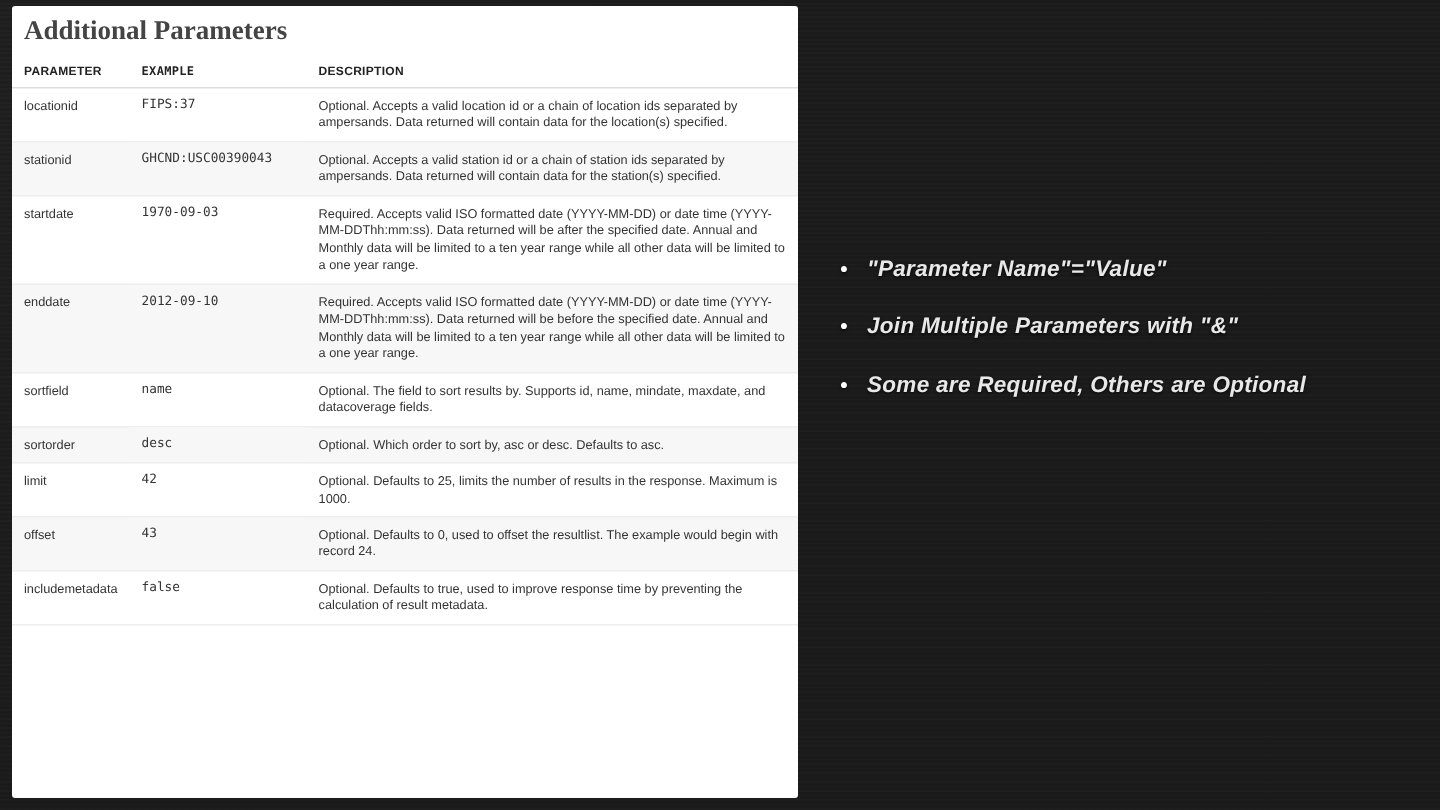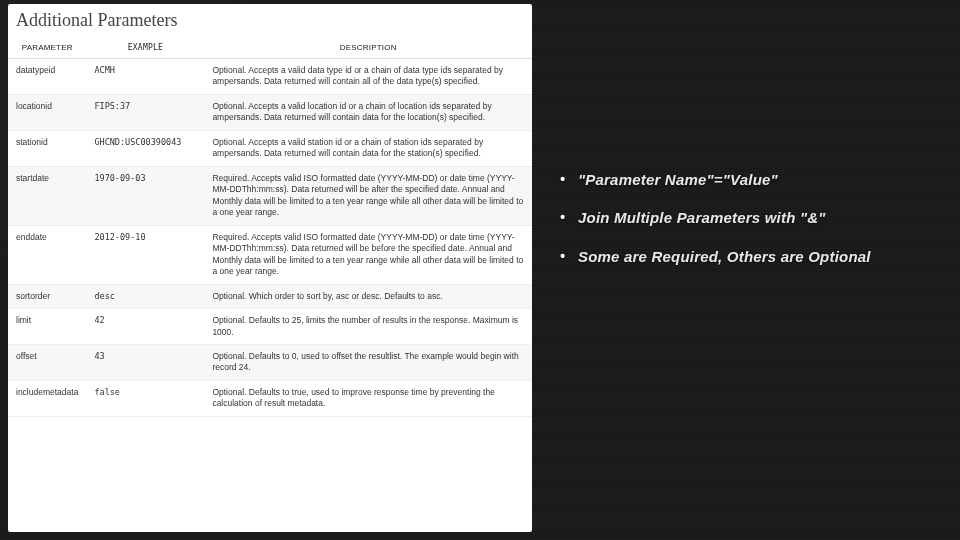--- a/index.html
+++ b/index.html
@@ -21,33 +21,33 @@
     background: #fff;
     width: 100%;
     height: 100%;
     position: relative;
     overflow: hidden;
     border-radius: 2px;
   }
   .doc-title {
     font-family: Georgia, "Times New Roman", serif;
     font-size: 18px;
-    font-weight: 400;
+    font-weight: 700;
     color: #444;
     padding: 6px 8px 6px 8px;
   }
   table.params {
     width: 100%;
     border-collapse: collapse;
     font-size: 8.5px;
     color: #333;
   }
   table.params th {
-    text-align: center;
-    font-weight: 400;
+    text-align: left;
+    font-weight: 700;
     font-size: 8px;
     color: #222;
     padding: 6px 8px;
     border-bottom: 1px solid #ddd;
     letter-spacing: 0.2px;
   }
   table.params td {
     padding: 6px 8px;
     border-bottom: 1px solid #eee;
     vertical-align: top;
@@ -99,43 +99,43 @@
     <table class="params">
       <thead>
         <tr>
           <th class="col-param">PARAMETER</th>
           <th class="col-example">EXAMPLE</th>
           <th class="col-desc">DESCRIPTION</th>
         </tr>
       </thead>
       <tbody id="param-rows">
           <tr>
-            <td class="col-param">datatypeid</td>
-            <td class="col-example">ACMH</td>
-            <td class="col-desc">Optional. Accepts a valid data type id or a chain of data type ids separated by ampersands. Data returned will contain all of the data type(s) specified.</td>
-          </tr>
-          <tr>
             <td class="col-param">locationid</td>
             <td class="col-example">FIPS:37</td>
             <td class="col-desc">Optional. Accepts a valid location id or a chain of location ids separated by ampersands. Data returned will contain data for the location(s) specified.</td>
           </tr>
           <tr>
             <td class="col-param">stationid</td>
             <td class="col-example">GHCND:USC00390043</td>
             <td class="col-desc">Optional. Accepts a valid station id or a chain of station ids separated by ampersands. Data returned will contain data for the station(s) specified.</td>
           </tr>
           <tr>
             <td class="col-param">startdate</td>
             <td class="col-example">1970-09-03</td>
             <td class="col-desc">Required. Accepts valid ISO formatted date (YYYY-MM-DD) or date time (YYYY-MM-DDThh:mm:ss). Data returned will be after the specified date. Annual and Monthly data will be limited to a ten year range while all other data will be limited to a one year range.</td>
           </tr>
           <tr>
             <td class="col-param">enddate</td>
             <td class="col-example">2012-09-10</td>
             <td class="col-desc">Required. Accepts valid ISO formatted date (YYYY-MM-DD) or date time (YYYY-MM-DDThh:mm:ss). Data returned will be before the specified date. Annual and Monthly data will be limited to a ten year range while all other data will be limited to a one year range.</td>
+          </tr>
+          <tr>
+            <td class="col-param">sortfield</td>
+            <td class="col-example">name</td>
+            <td class="col-desc">Optional. The field to sort results by. Supports id, name, mindate, maxdate, and datacoverage fields.</td>
           </tr>
           <tr>
             <td class="col-param">sortorder</td>
             <td class="col-example">desc</td>
             <td class="col-desc">Optional. Which order to sort by, asc or desc. Defaults to asc.</td>
           </tr>
           <tr>
             <td class="col-param">limit</td>
             <td class="col-example">42</td>
             <td class="col-desc">Optional. Defaults to 25, limits the number of results in the response. Maximum is 1000.</td>

